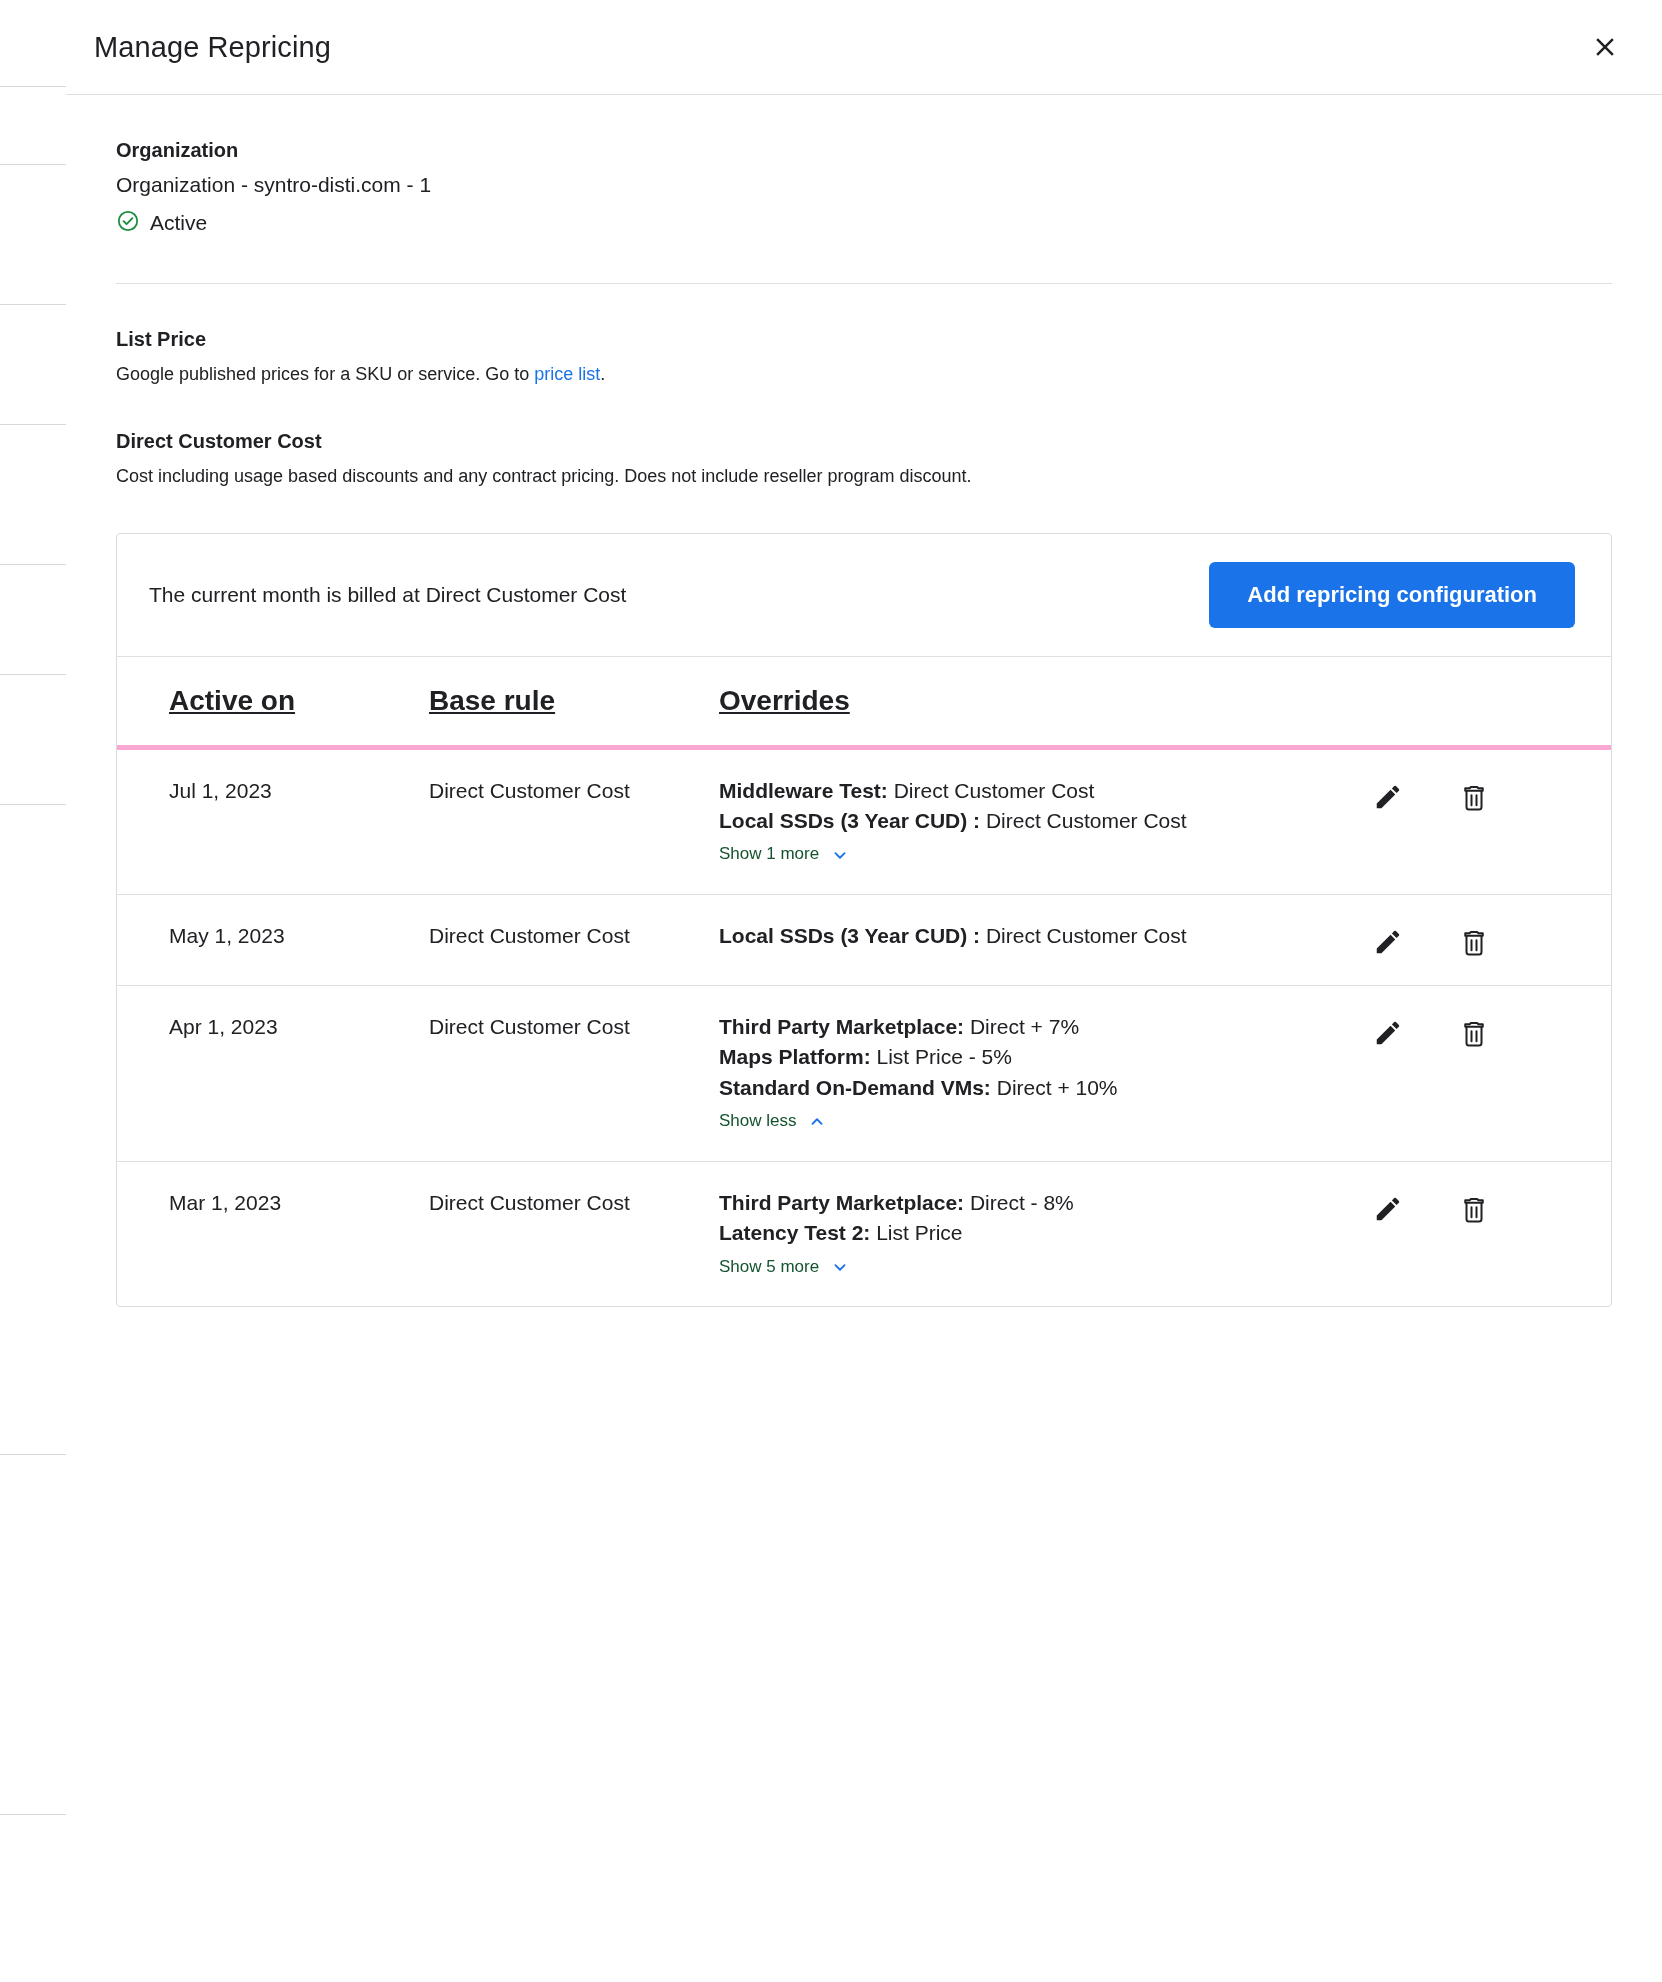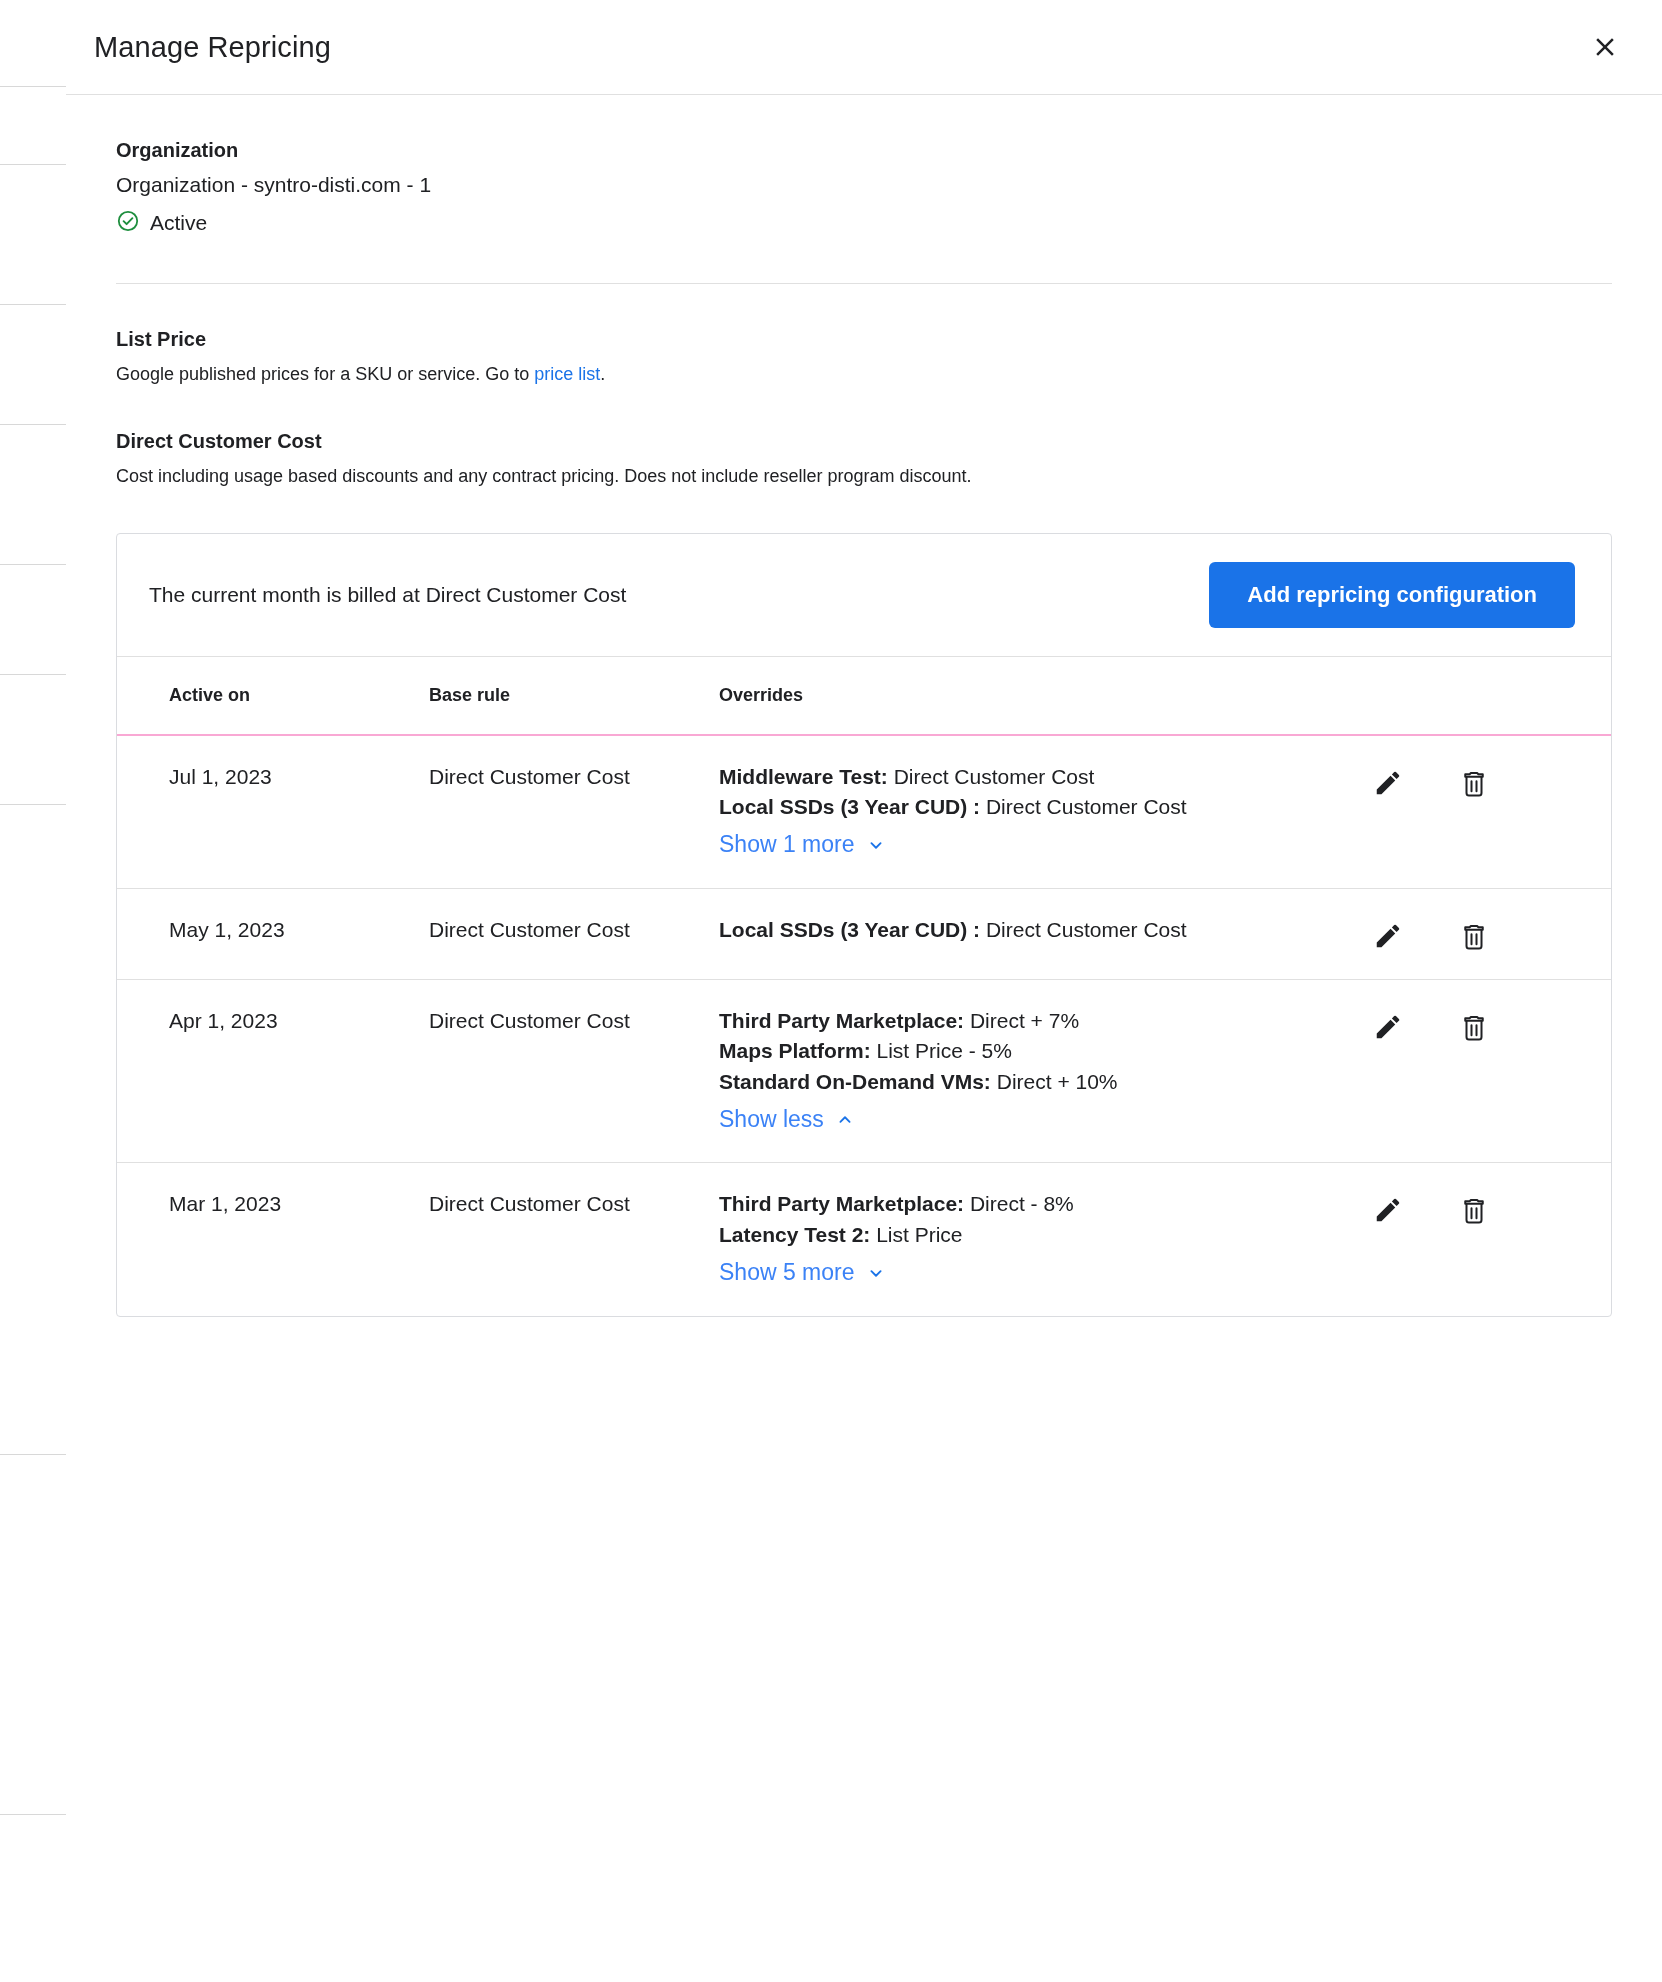--- a/index.html
+++ b/index.html
@@ -146,45 +146,46 @@
     font-family: "Liberation Sans", sans-serif;
   }
 
   table.rep-table {
     width: 100%;
     border-collapse: collapse;
     table-layout: fixed;
   }
   table.rep-table th {
     text-align: left;
-    font-size: 18px;
+    font-size: 28px;
     font-weight: 700;
     color: #202124;
     padding: 28px 0 28px 0;
-    border-bottom: 2px solid #f9a8d4;
+    border-bottom: 5px solid #f9a8d4;
+    text-decoration: underline;
   }
   table.rep-table td {
     vertical-align: top;
     font-size: 21px;
     color: #202124;
     padding: 26px 0 26px 0;
     border-bottom: 1px solid #e0e0e0;
     line-height: 1.45;
   }
   table.rep-table tr:last-child td { border-bottom: none; }
 
   .col-date { width: 260px; padding-left: 52px !important; }
   .col-base { width: 290px; }
   .col-over { width: auto; }
   .col-act  { width: 250px; }
 
   .ov-name { font-weight: 700; }
   .show-more {
-    color: #3b82f6;
-    font-size: 23px;
+    color: #14532d;
+    font-size: 17px;
     display: inline-flex;
     align-items: center;
     gap: 10px;
     margin-top: 6px;
     cursor: pointer;
   }
   .show-more svg { display: block; }
 
   .actions {
     display: flex;

